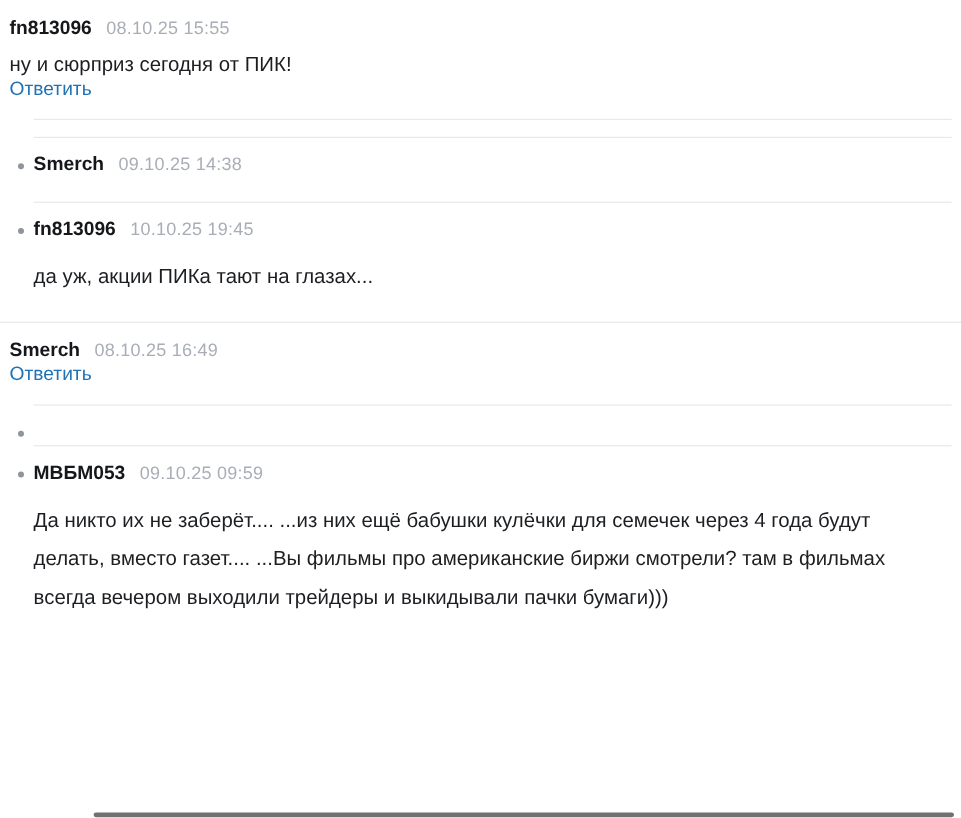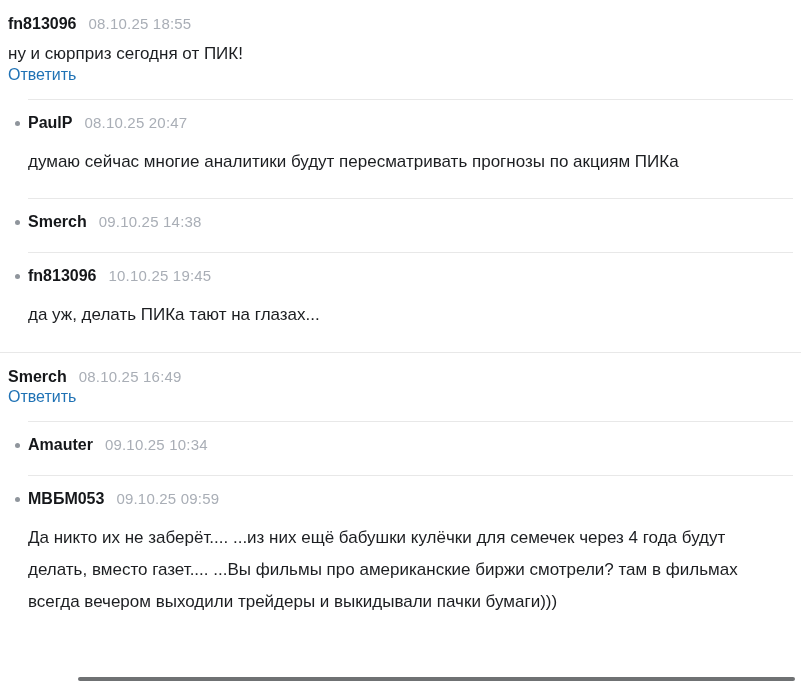--- a/index.html
+++ b/index.html
@@ -38,78 +38,66 @@
 </style>
 </head>
 <body>
 
 <div class="page">
 
   <section class="top-section">
     <article>
       <header class="c-header">
         <span class="author">fn813096</span>
-        <span class="timestamp">08.10.25 18:55</span>
+        <span class="timestamp">08.10.25 15:55</span>
       </header>
       <p class="c-body">ну и сюрприз сегодня от ПИК!</p>
       <a href="#" class="reply-link">Ответить</a>
     </article>
 
     <div class="divider indent"></div>
 
-    <article class="reply">
-      <span class="bullet"></span>
-      <header class="c-header">
-        <span class="author">PaulP</span>
-        <span class="timestamp">08.10.25 20:47</span>
-      </header>
-      <p class="c-body">думаю сейчас многие аналитики будут пересматривать прогнозы по акциям ПИКа</p>
-    </article>
 
     <div class="divider indent"></div>
 
     <article class="reply">
       <span class="bullet"></span>
       <header class="c-header">
         <span class="author">Smerch</span>
         <span class="timestamp">09.10.25 14:38</span>
       </header>
     </article>
 
     <div class="divider indent"></div>
 
     <article class="reply">
       <span class="bullet"></span>
       <header class="c-header">
         <span class="author">fn813096</span>
         <span class="timestamp">10.10.25 19:45</span>
       </header>
-      <p class="c-body">да уж, делать ПИКа тают на глазах...</p>
+      <p class="c-body">да уж, акции ПИКа тают на глазах...</p>
     </article>
   </section>
 
   <div class="divider full"></div>
 
   <section class="top-section section-spacer">
     <article>
       <header class="c-header">
         <span class="author">Smerch</span>
         <span class="timestamp">08.10.25 16:49</span>
       </header>
       <a href="#" class="reply-link">Ответить</a>
     </article>
 
     <div class="divider indent"></div>
 
     <article class="reply">
       <span class="bullet"></span>
-      <header class="c-header">
-        <span class="author">Amauter</span>
-        <span class="timestamp">09.10.25 10:34</span>
-      </header>
     </article>
 
     <div class="divider indent"></div>
 
     <article class="reply">
       <span class="bullet"></span>
       <header class="c-header">
         <span class="author">МВБМ053</span>
         <span class="timestamp">09.10.25 09:59</span>
       </header>

